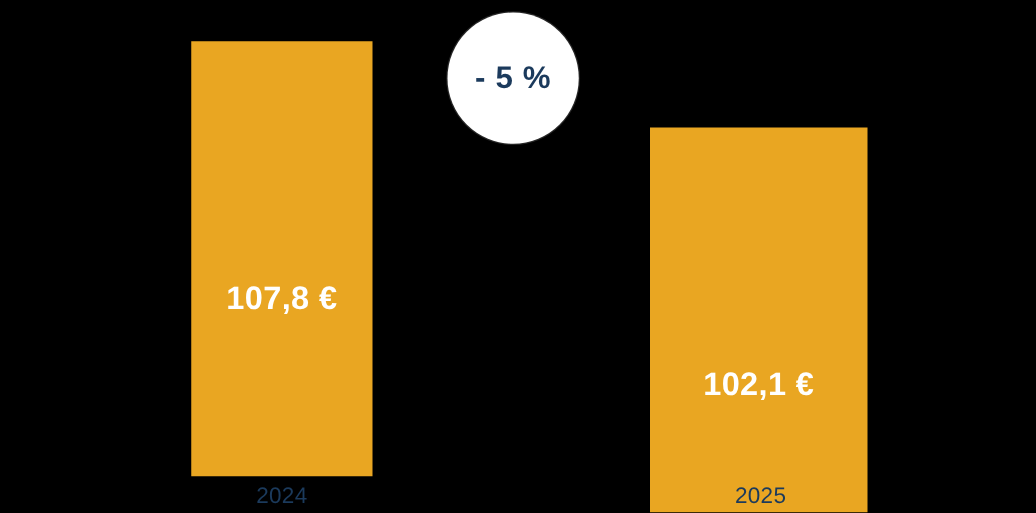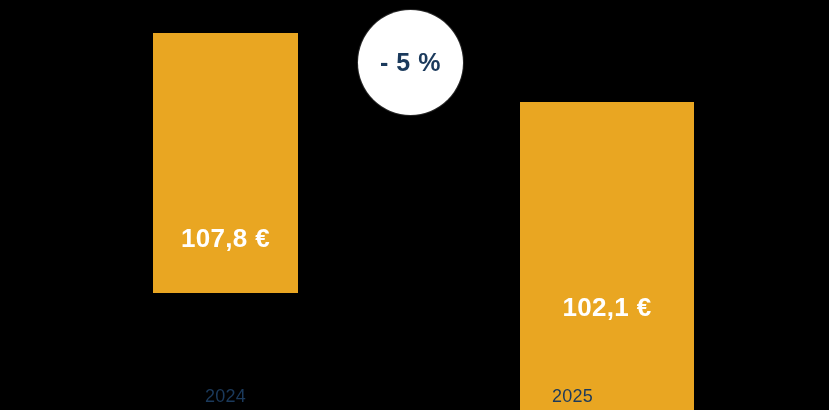--- a/index.html
+++ b/index.html
@@ -20,21 +20,21 @@
 
   
   .bar {
     position: absolute;
     background: #e9a622;
   }
   #bar-2024 {
     left: 153px;
     top: 33px;
     width: 145px;
-    height: 260px;
+    height: 348px;
   }
   #bar-2025 {
     left: 520px;
     top: 54px;
     width: 174px;
     height: 327px;
     margin-top: 48px;
   }
 
   
@@ -59,21 +59,21 @@
     width: 145px;
     text-align: center;
     color: #1b3a5c;
     font-size: 18px;
     font-weight: normal;
     letter-spacing: 0.2px;
     line-height: 18px;
     white-space: nowrap;
   }
   #axis-label-2024 { left: 153px; }
-  #axis-label-2025 { left: 500px; }
+  #axis-label-2025 { left: 536px; }
 
   
   #variation-badge {
     position: absolute;
     left: 358px;
     top: 10px;
     width: 105px;
     height: 105px;
     border-radius: 50%;
     background: #ffffff;

